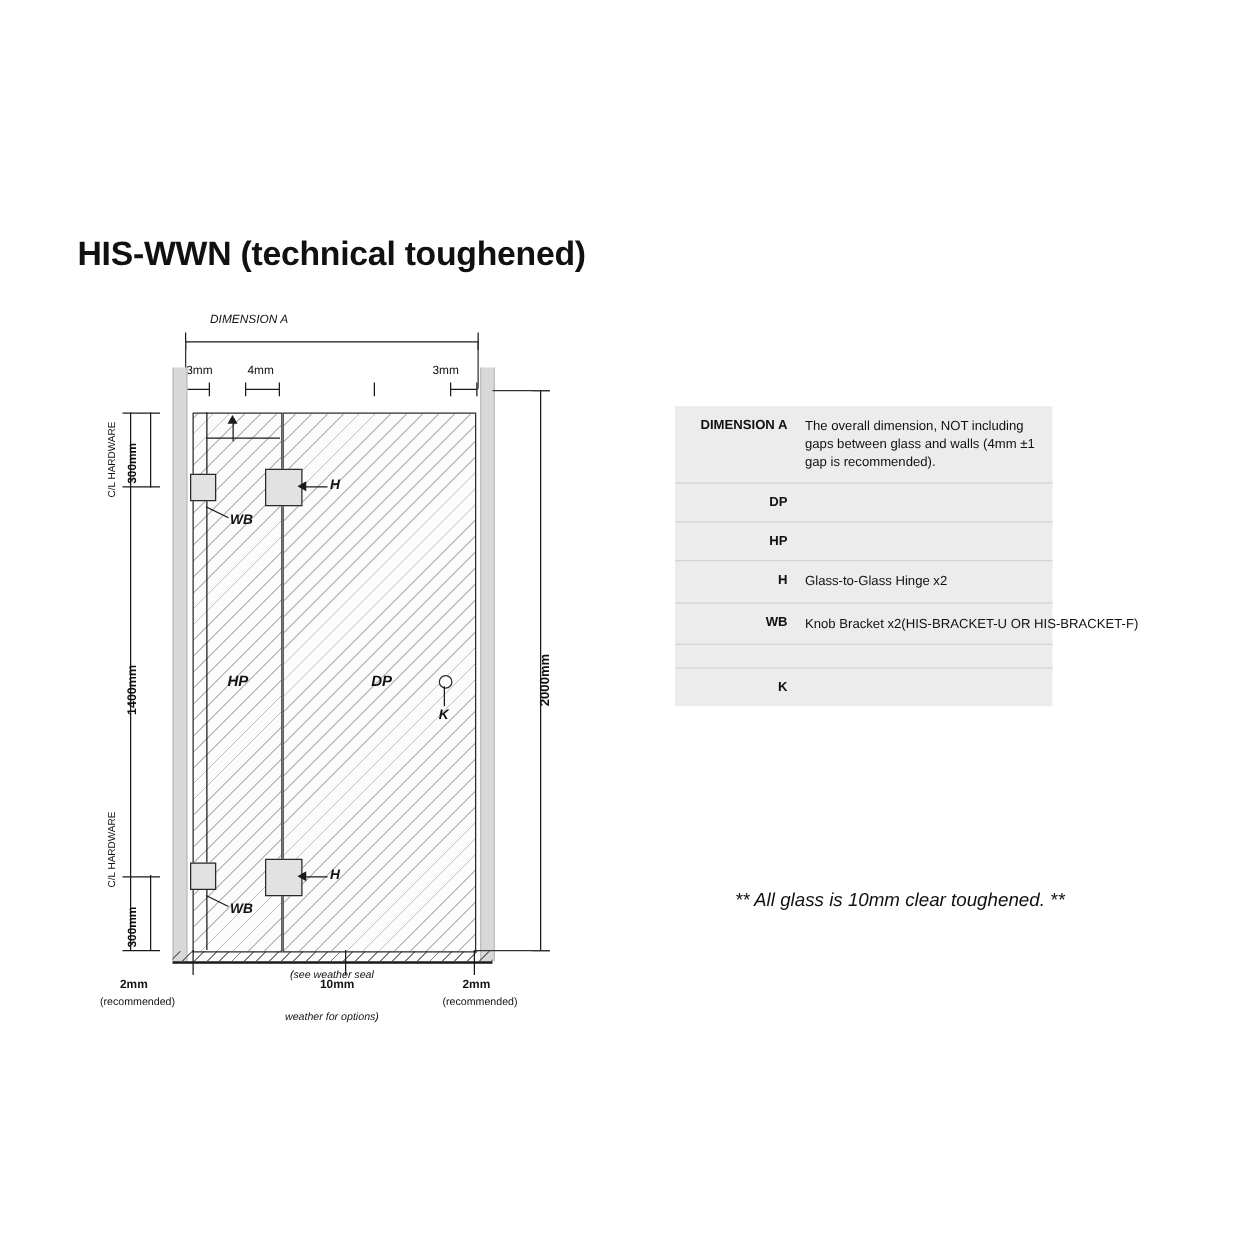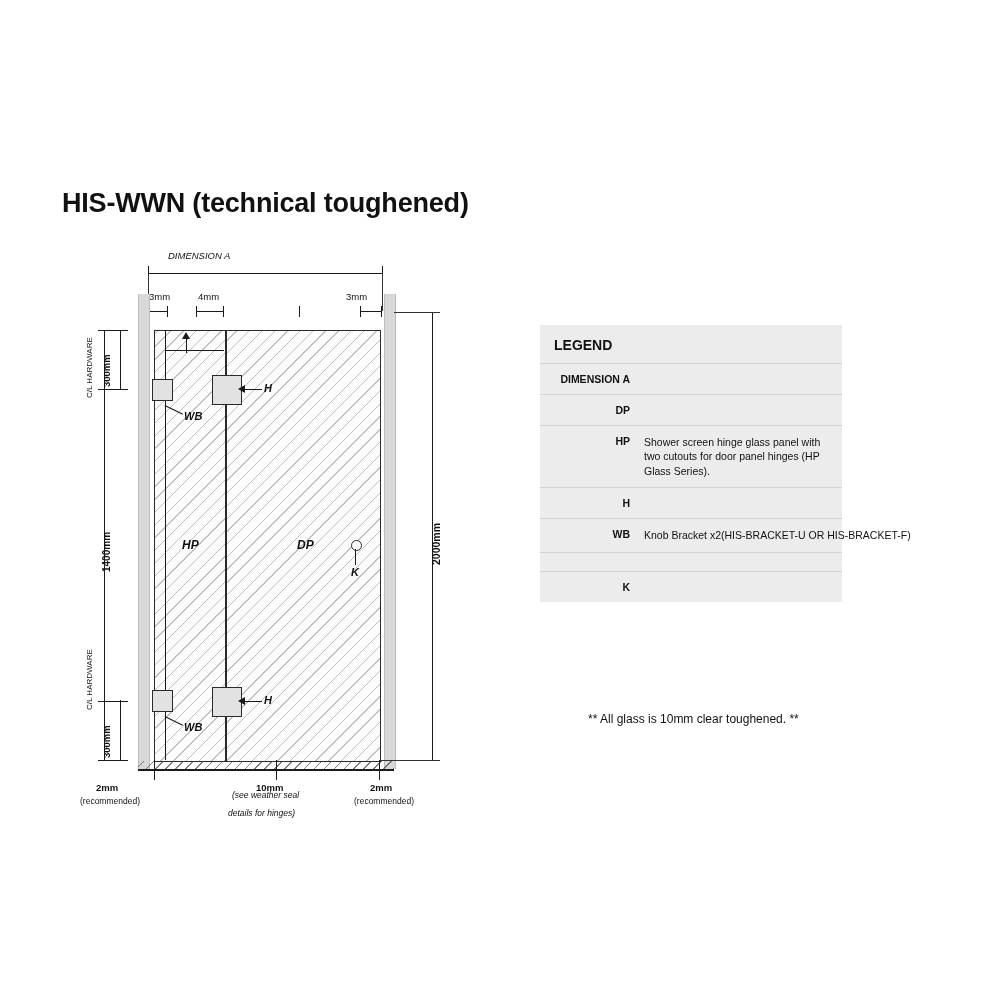--- a/index.html
+++ b/index.html
@@ -158,21 +158,22 @@
     box-sizing: border-box;
     overflow: visible;
     white-space: normal;
   }
   .lg-val.nowrap { white-space: nowrap; }
   .lg-row.blank { min-height: 16px; }
   #legend-note {
     position: absolute;
     left: 588px;
     top: 712px;
-    font-size: 12px;
+    font-size: 15px;
+    font-style: italic;
     color: #111;
   }
 </style>
 </head>
 <body>
 
 <div id="page-title">HIS-WWN (technical toughened)</div>
 
 <div id="drawing">
 
@@ -264,42 +265,42 @@
   <div class="floor-hatch" style="left:78px; top:511px; width:256px; height:8px;"></div>
 
   <div class="line v1" style="left:94px; top:510px; height:20px;"></div>
   <div class="line v1" style="left:216px; top:510px; height:20px;"></div>
   <div class="line v1" style="left:319px; top:510px; height:20px;"></div>
 
   <div class="dim-text bold" style="left:36px; top:532px;">2mm</div>
   <div class="dim-text" style="left:20px; top:546px; font-size:8.5px;">(recommended)</div>
 
   <div class="dim-text bold" style="left:196px; top:532px;">10mm</div>
-  <div class="dim-text ital" style="left:172px; top:540px; font-size:8.5px;">(see weather seal</div>
-  <div class="dim-text ital" style="left:168px; top:558px; font-size:8.5px;">details for hinges)</div>
+  <div class="dim-text ital" style="left:172px; top:524px; font-size:8.5px;">(see weather seal</div>
+  <div class="dim-text ital" style="left:168px; top:558px; font-size:8.5px;">weather for options)</div>
 
   <div class="dim-text bold" style="left:310px; top:532px;">2mm</div>
   <div class="dim-text" style="left:294px; top:546px; font-size:8.5px;">(recommended)</div>
 </div>
 
 <div id="legend">
-  <div class="lg-title">LEGEND</div>
 
   <div class="lg-row">
     <div class="lg-key">DIMENSION A</div>
+    <div class="lg-val">The overall dimension, NOT including gaps between glass and walls (4mm ±1 gap is recommended).</div>
   </div>
   <div class="lg-row">
     <div class="lg-key">DP</div>
   </div>
   <div class="lg-row">
     <div class="lg-key">HP</div>
-    <div class="lg-val">Shower screen hinge glass panel with two cutouts for door panel hinges (HP Glass Series).</div>
   </div>
   <div class="lg-row">
     <div class="lg-key">H</div>
+    <div class="lg-val">Glass-to-Glass Hinge x2</div>
   </div>
   <div class="lg-row">
     <div class="lg-key">WB</div>
     <div class="lg-val nowrap">Knob Bracket x2(HIS-BRACKET-U OR HIS-BRACKET-F)</div>
   </div>
   <div class="lg-row blank">
     <div class="lg-key"></div>
     <div class="lg-val"></div>
   </div>
   <div class="lg-row">

